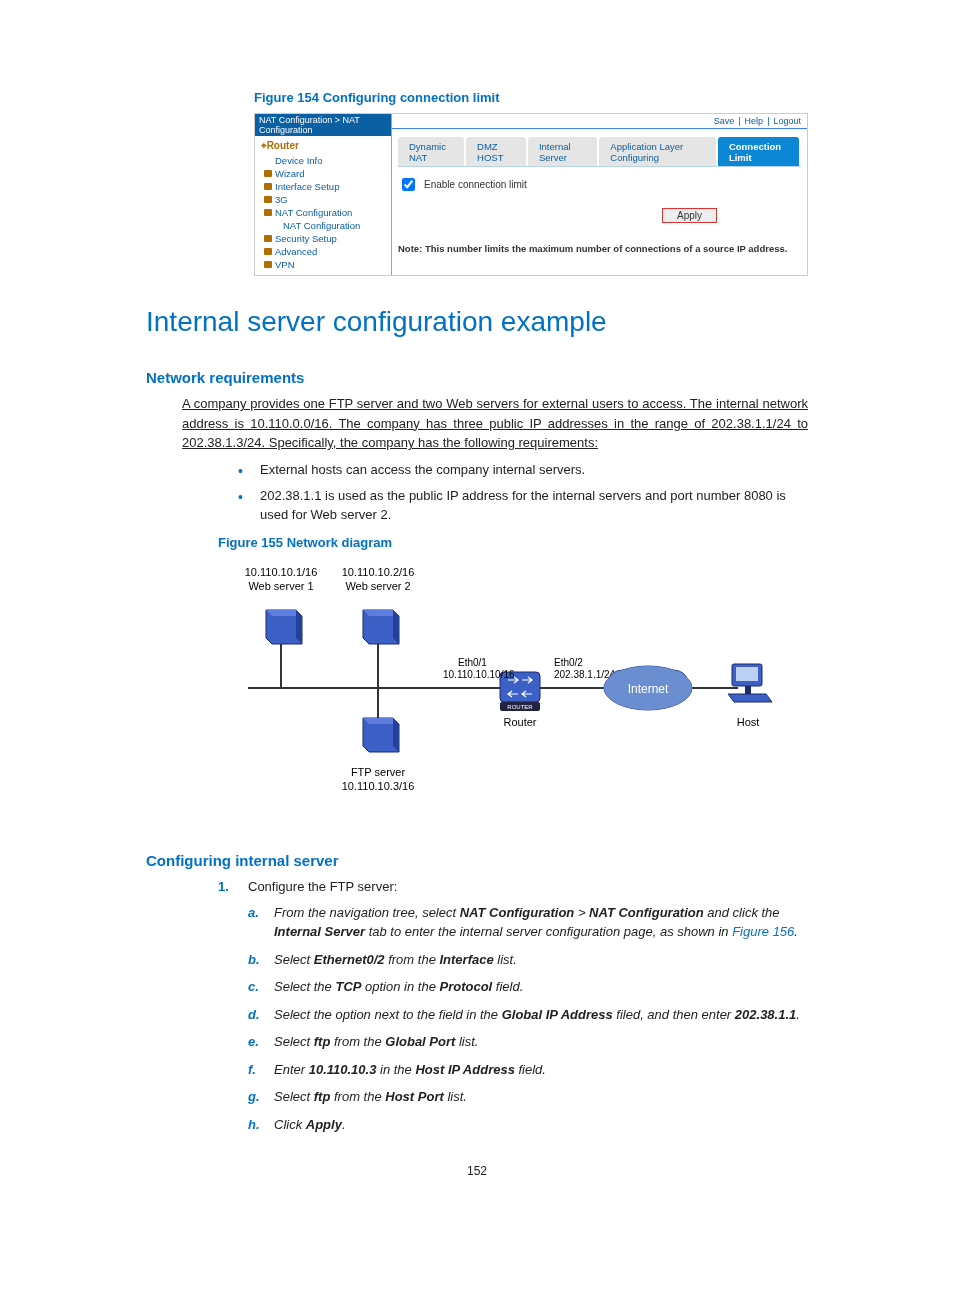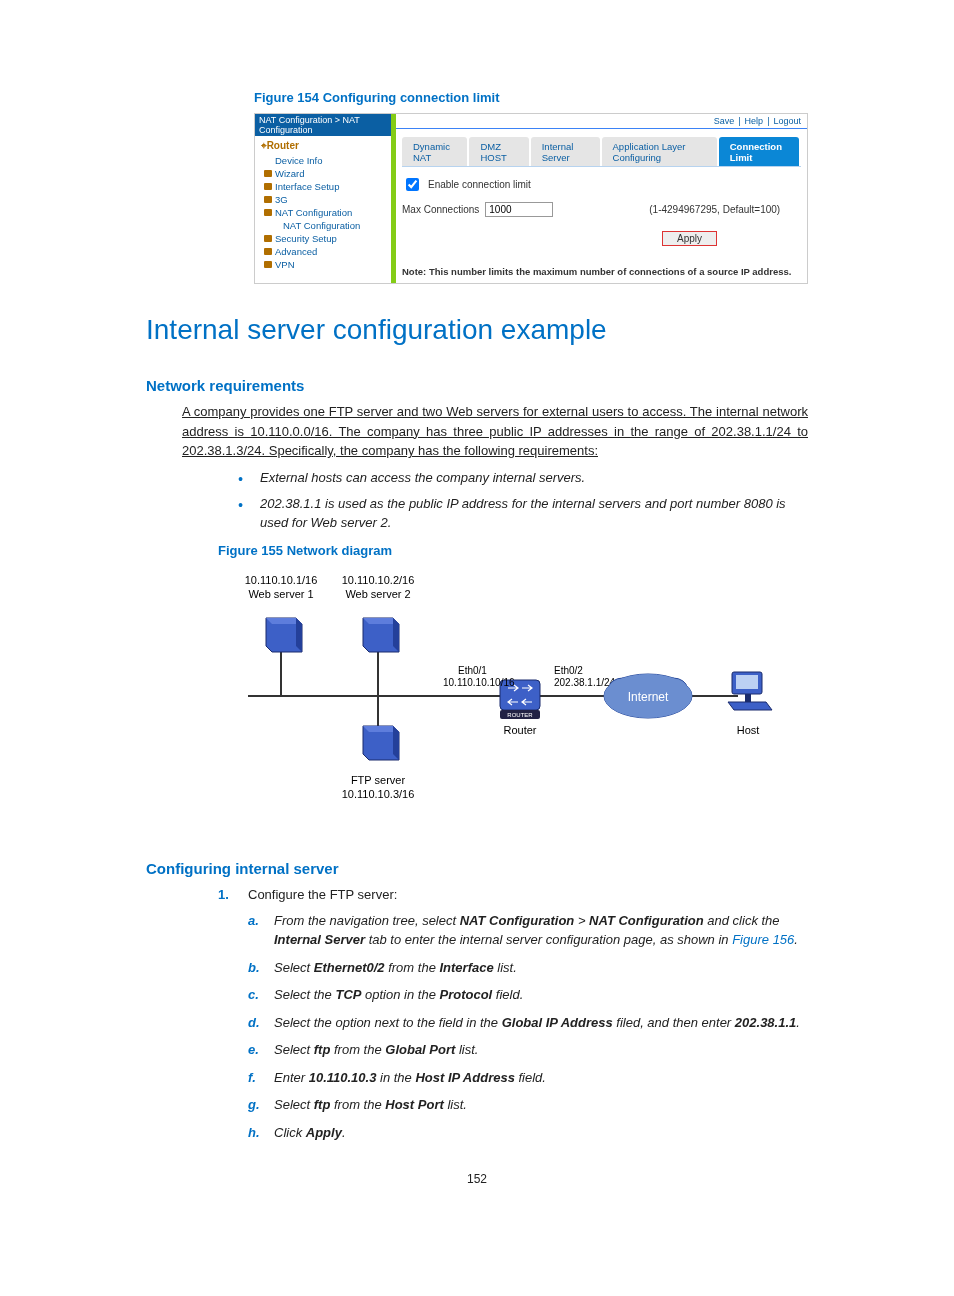--- a/index.html
+++ b/index.html
@@ -25,21 +25,21 @@
   .shot {
     border: 1px solid #ccc;
     background: #fff;
     display: flex;
     font-size: 10px;
     color: #333;
     margin-bottom: 30px;
   }
   .shot .nav {
     width: 130px;
-    border-right: 5px solid #84cc16;
+    border-right: 1px solid #84cc16;
     padding: 4px 0 4px 6px;
   }
   .shot .crumb {
     color: #fff;
     background: #0b5fa3;
     font-size: 9px;
     padding: 1px 4px;
     margin: -4px -0px 4px -6px;
   }
   .shot .root {
@@ -133,21 +133,20 @@
   }
   .para {
     margin: 0 0 8px 36px;
     line-height: 1.5;
     text-align: justify;
     text-decoration: underline;
   }
   ul.req {
     margin: 0 0 10px 92px;
     padding: 0;
-    font-style: italic;
   }
   ul.req li {
     list-style: none;
     position: relative;
     padding-left: 22px;
     margin-bottom: 8px;
     line-height: 1.45;
   }
   ul.req li::before {
     content: "•";
@@ -241,25 +240,20 @@
           <div class="tab">Dynamic NAT</div>
           <div class="tab">DMZ HOST</div>
           <div class="tab">Internal Server</div>
           <div class="tab">Application Layer Configuring</div>
           <div class="tab active">Connection Limit</div>
         </div>
         <div class="formrow">
           <input type="checkbox" checked="" style="">
           <span>Enable connection limit</span>
         </div>
-        <div class="formrow">
-          <span>Max Connections</span>
-          <input type="text" value="1000" style="">
-          <span style="margin-left:90px;">(1-4294967295, Default=100)</span>
-        </div>
         <div style="text-align:right;padding-right:90px;">
           <span class="applybtn">Apply</span>
         </div>
         <div class="notetxt">Note: This number limits the maximum number of connections of a source IP address.</div>
       </div>
     </div>
   </div>
 
   <h1 class="sec">Internal server configuration example</h1>
 

